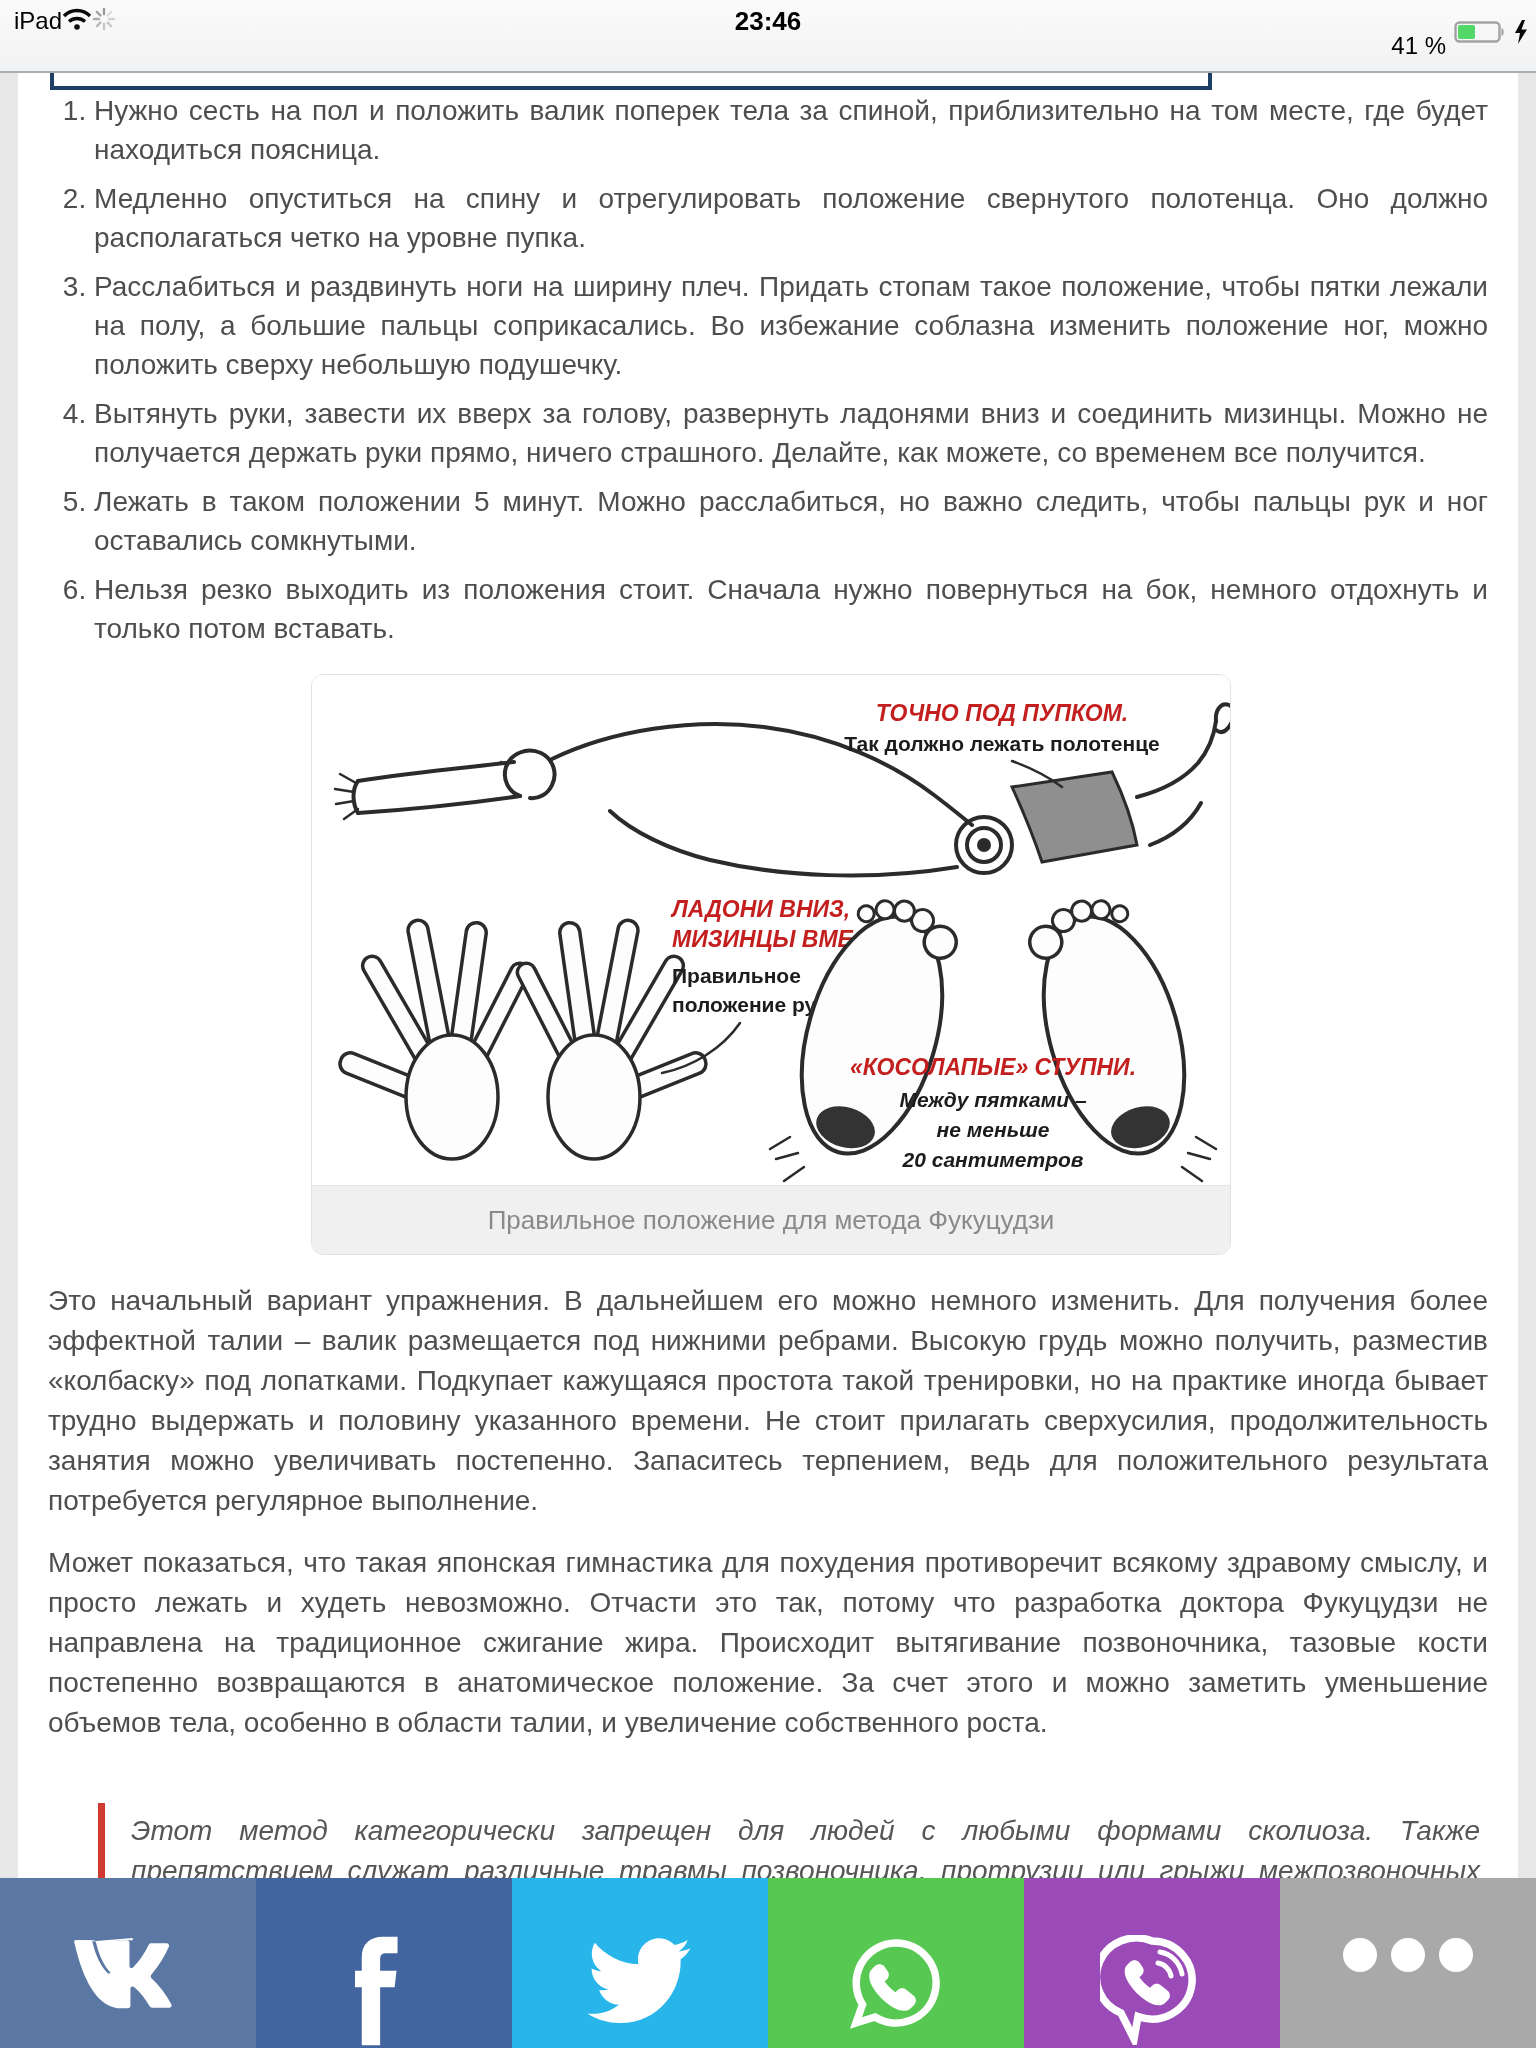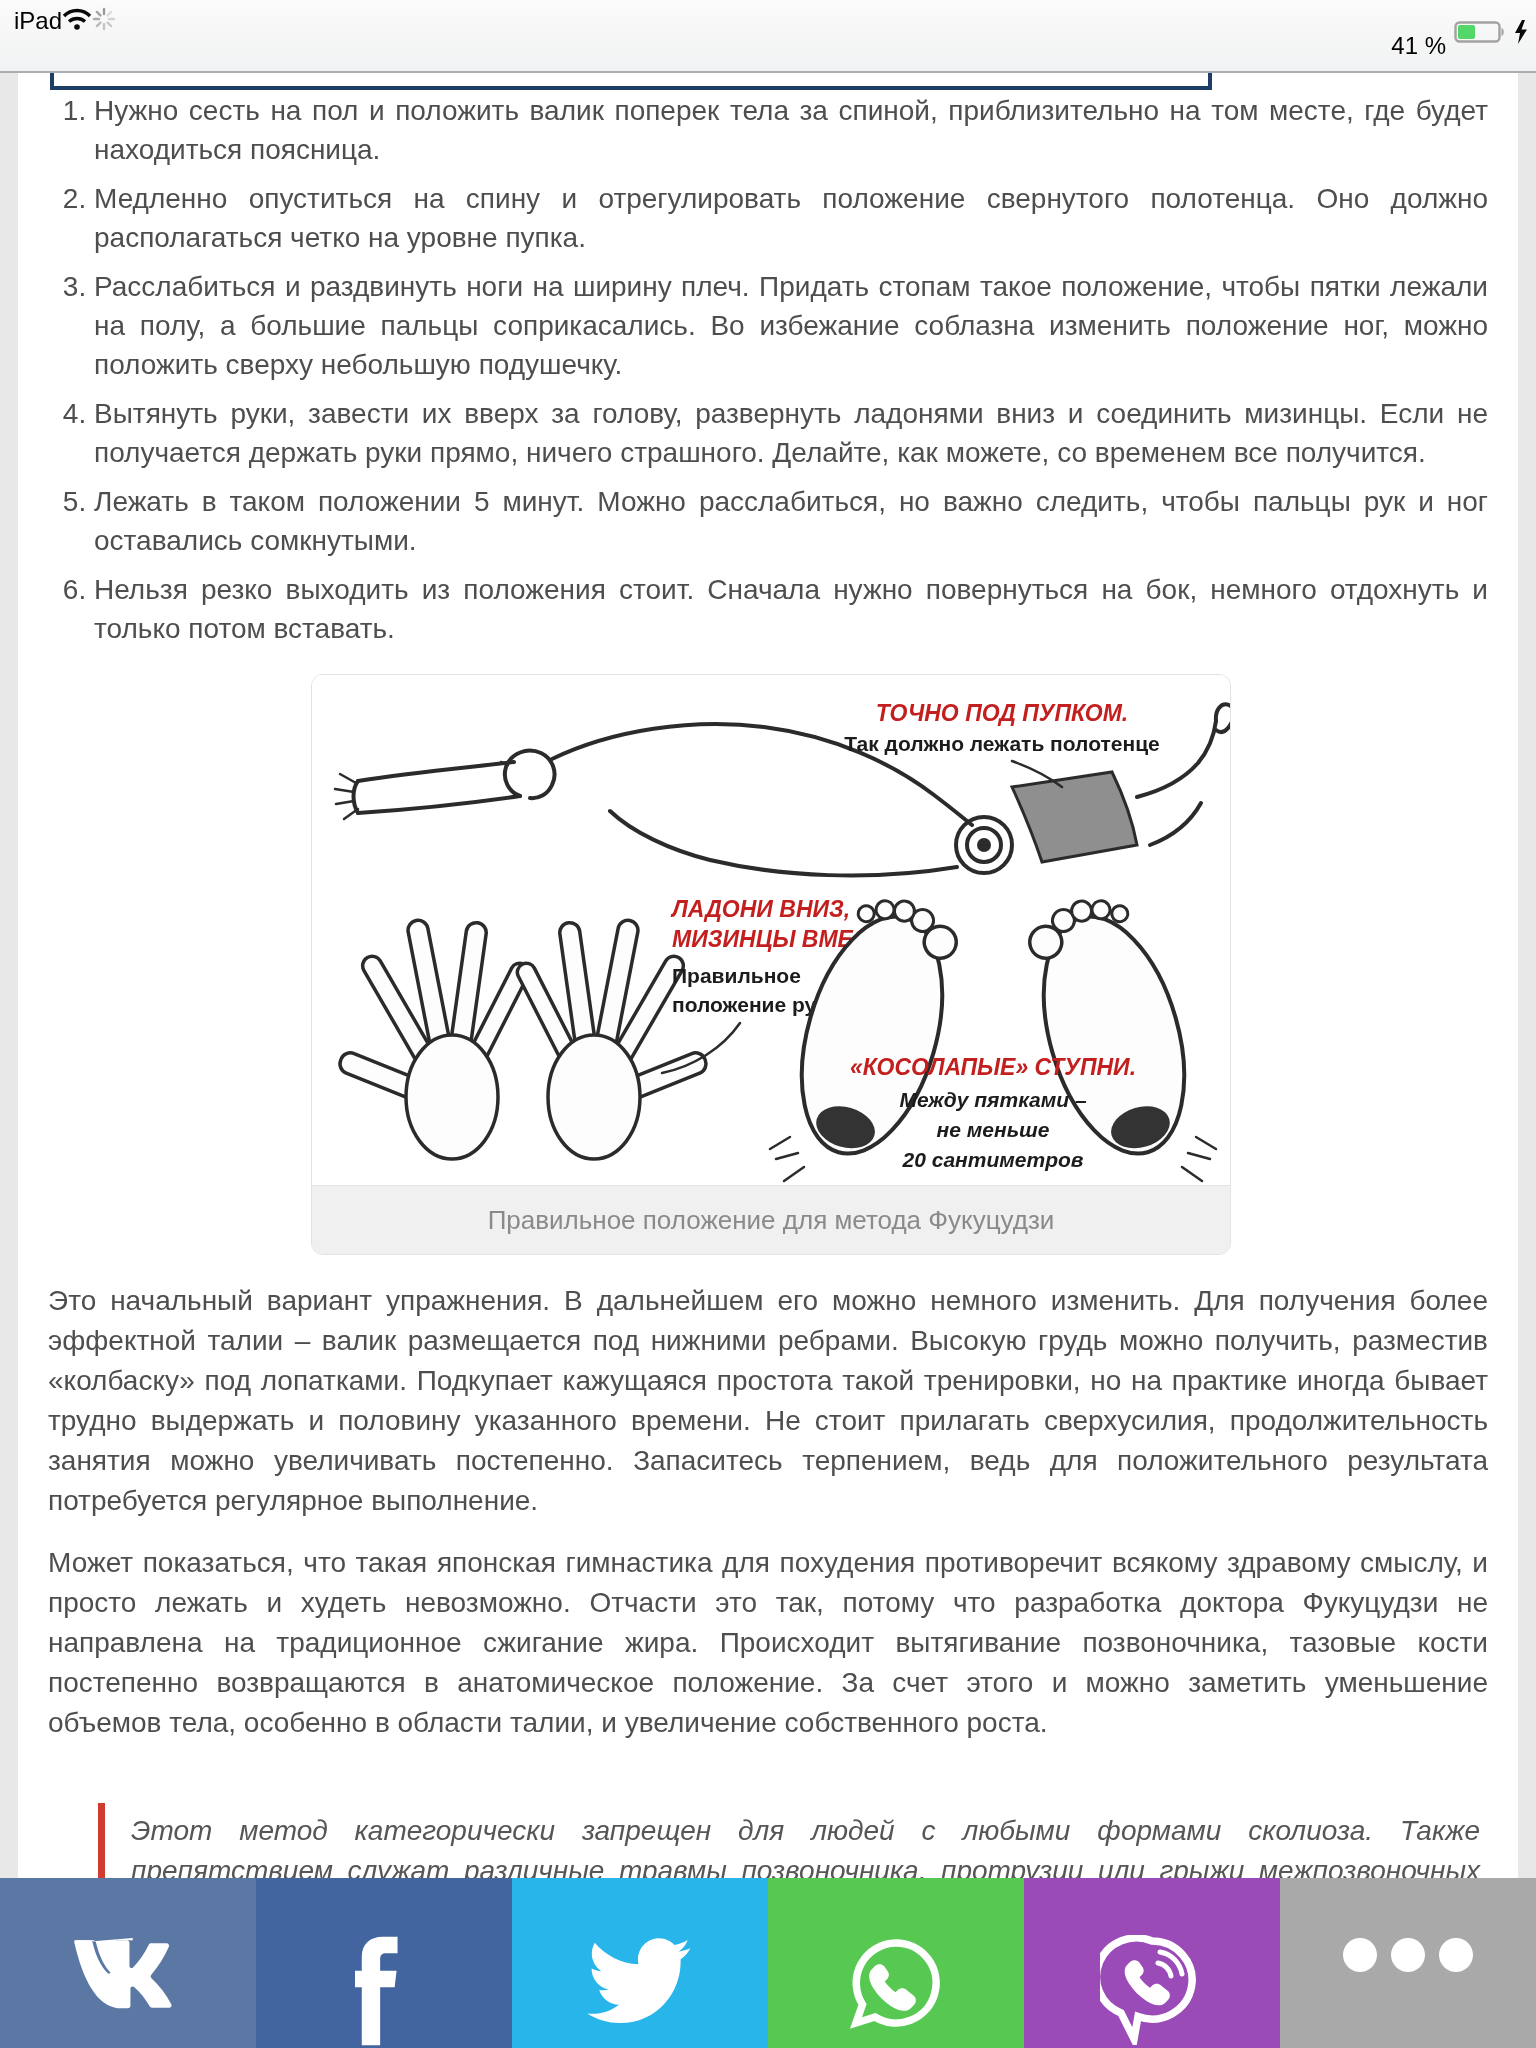--- a/index.html
+++ b/index.html
@@ -92,20 +92,21 @@
             <line x1="2" y1="12" x2="7" y2="12" opacity="0.8"></line>
             <line x1="17" y1="12" x2="22" y2="12" opacity="0.4"></line>
             <line x1="4.9" y1="4.9" x2="8.4" y2="8.4" opacity="0.9"></line>
             <line x1="15.6" y1="15.6" x2="19.1" y2="19.1" opacity="0.5"></line>
             <line x1="4.9" y1="19.1" x2="8.4" y2="15.6" opacity="0.65"></line>
             <line x1="15.6" y1="8.4" x2="19.1" y2="4.9" opacity="0.3"></line>
           </g>
         </svg>
       </span>
     </div>
+    <div class="status-time">23:46</div>
     <div class="status-right">
       <span class="battery-percent">41 %</span>
       <span>
         <svg width="52" height="24" viewBox="0 0 52 24">
           <rect x="1.5" y="2.5" width="44" height="19" rx="4" fill="none" stroke="#a2a2a2" stroke-width="2.4"></rect>
           <rect x="4" y="5" width="17" height="14" rx="2" fill="#53d769"></rect>
           <path d="M47.5,8 c3,1 3,7 0,8 z" fill="#a2a2a2"></path>
         </svg>
       </span>
       <span>
@@ -118,21 +119,21 @@
 </div>
 
 <div class="page">
 
   <div class="toc-remnant"></div>
 
   <ol class="steps">
     <li>Нужно сесть на пол и положить валик поперек тела за спиной, приблизительно на том месте, где будет находиться поясница.</li>
     <li>Медленно опуститься на спину и отрегулировать положение свернутого полотенца. Оно должно располагаться четко на уровне пупка.</li>
     <li>Расслабиться и раздвинуть ноги на ширину плеч. Придать стопам такое положение, чтобы пятки лежали на полу, а большие пальцы соприкасались. Во избежание соблазна изменить положение ног, можно положить сверху небольшую подушечку.</li>
-    <li>Вытянуть руки, завести их вверх за голову, развернуть ладонями вниз и соединить мизинцы. Если не получается держать руки прямо, ничего страшного. Делайте, как можете, со временем все получится.</li>
+    <li>Вытянуть руки, завести их вверх за голову, развернуть ладонями вниз и соединить мизинцы. Можно не получается держать руки прямо, ничего страшного. Делайте, как можете, со временем все получится.</li>
     <li>Лежать в таком положении 5 минут. Можно расслабиться, но важно следить, чтобы пальцы рук и ног оставались сомкнутыми.</li>
     <li>Нельзя резко выходить из положения стоит. Сначала нужно повернуться на бок, немного отдохнуть и только потом вставать.</li>
   </ol>
 
   <figure class="pose">
     <svg width="918" height="510" viewBox="0 0 918 510">
       <rect x="0" y="0" width="918" height="510" fill="#ffffff"></rect>
 
       <g>
 

